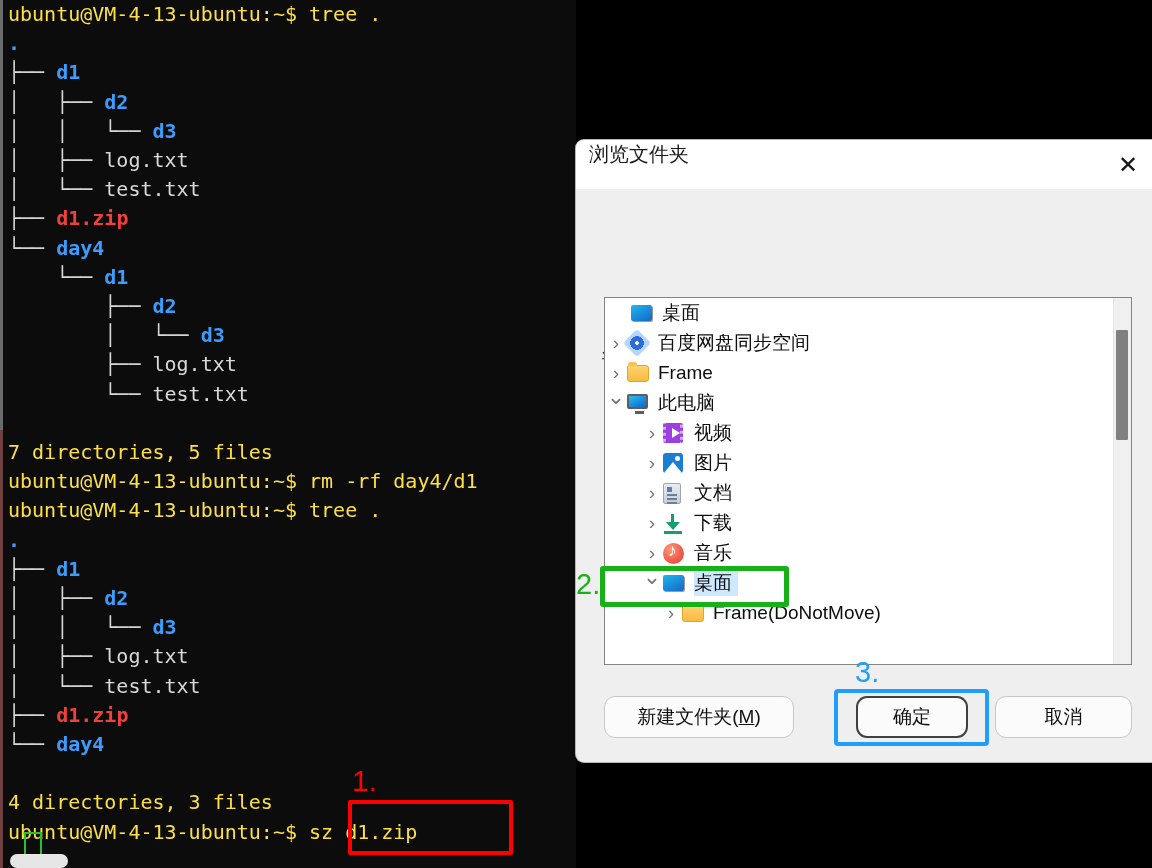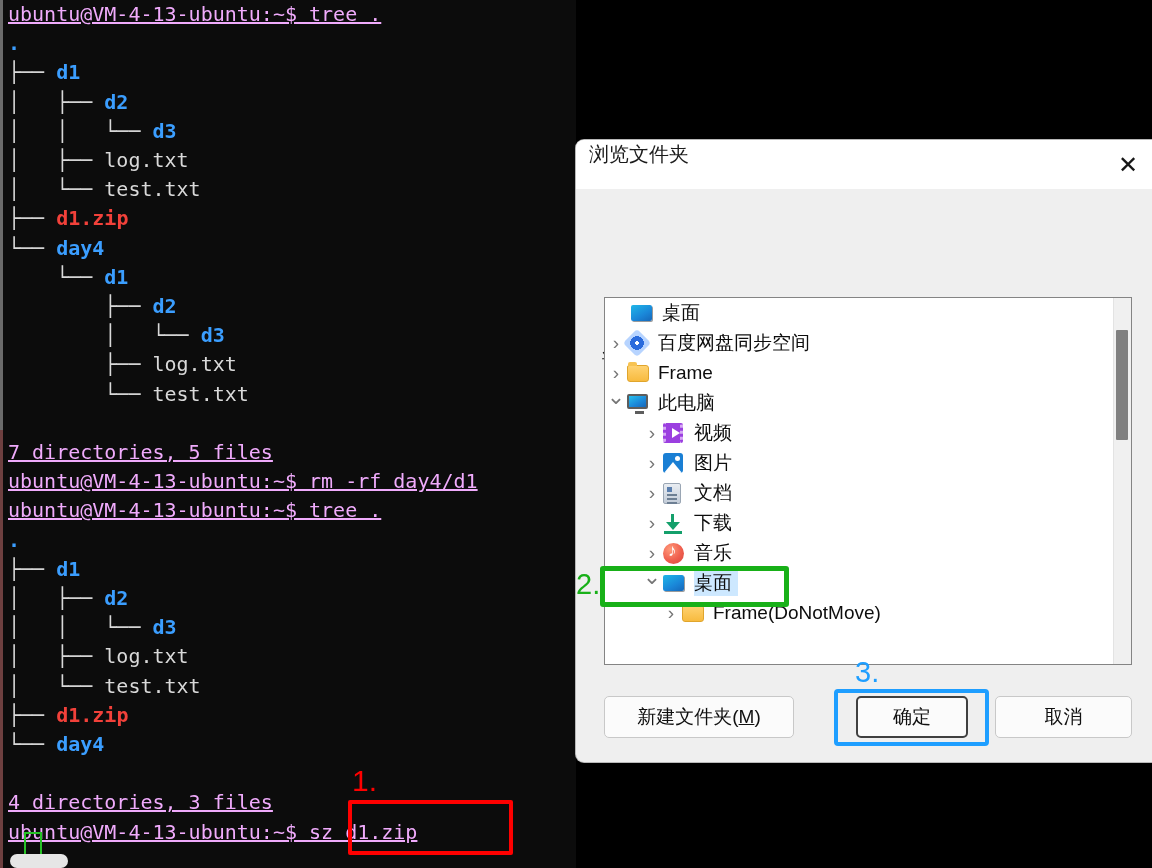--- a/index.html
+++ b/index.html
@@ -22,21 +22,21 @@
   #term-text{
     position:absolute;left:8px;top:0;
     font-family:"DejaVu Sans Mono","Liberation Mono",monospace;
     font-size:20px;line-height:29.2px;
     white-space:pre;
     color:#d8d8d8;
     letter-spacing:0px;
   }
   .t-dir{color:#3b9eff;font-weight:bold;}
   .t-zip{color:#f2413a;font-weight:bold;}
-  .t-plain{color:#f0abfc;text-decoration:underline;}
+  .t-plain{color:#fde047;}
   .t-branch{color:#d9d9d9;}
 
   
   #term-cursor{
     position:absolute;left:24px;top:832px;width:18px;height:26px;
     border:2px solid #27c227;box-sizing:border-box;background:transparent;
   }
   
   #term-bottom-bar{
     position:absolute;left:10px;top:854px;width:58px;height:14px;
@@ -213,21 +213,21 @@
     border:5px solid #18b018;box-sizing:border-box;border-radius:3px;
   }
   #anno-green-num{
     position:absolute;left:576px;top:570px;
     color:#18b018;font-size:29px;line-height:1;
   }
 
   
   .dlg-btn{
     position:absolute;height:42px;
-    background:#fbfbfb;border:1px solid #c8c8c8;border-radius:5px;
+    background:#fbfbfb;border:1px solid #c8c8c8;border-radius:11px;
     display:flex;align-items:center;justify-content:center;
     font-size:19px;color:#101010;box-sizing:border-box;
   }
   #btn-newfolder{left:28px;top:556px;width:190px;}
   #btn-ok{left:280px;top:556px;width:112px;border:2px solid #404040;}
   #btn-cancel{left:419px;top:556px;width:137px;}
   .mnem{text-decoration:underline;}
 
   
   #anno-blue-box{

